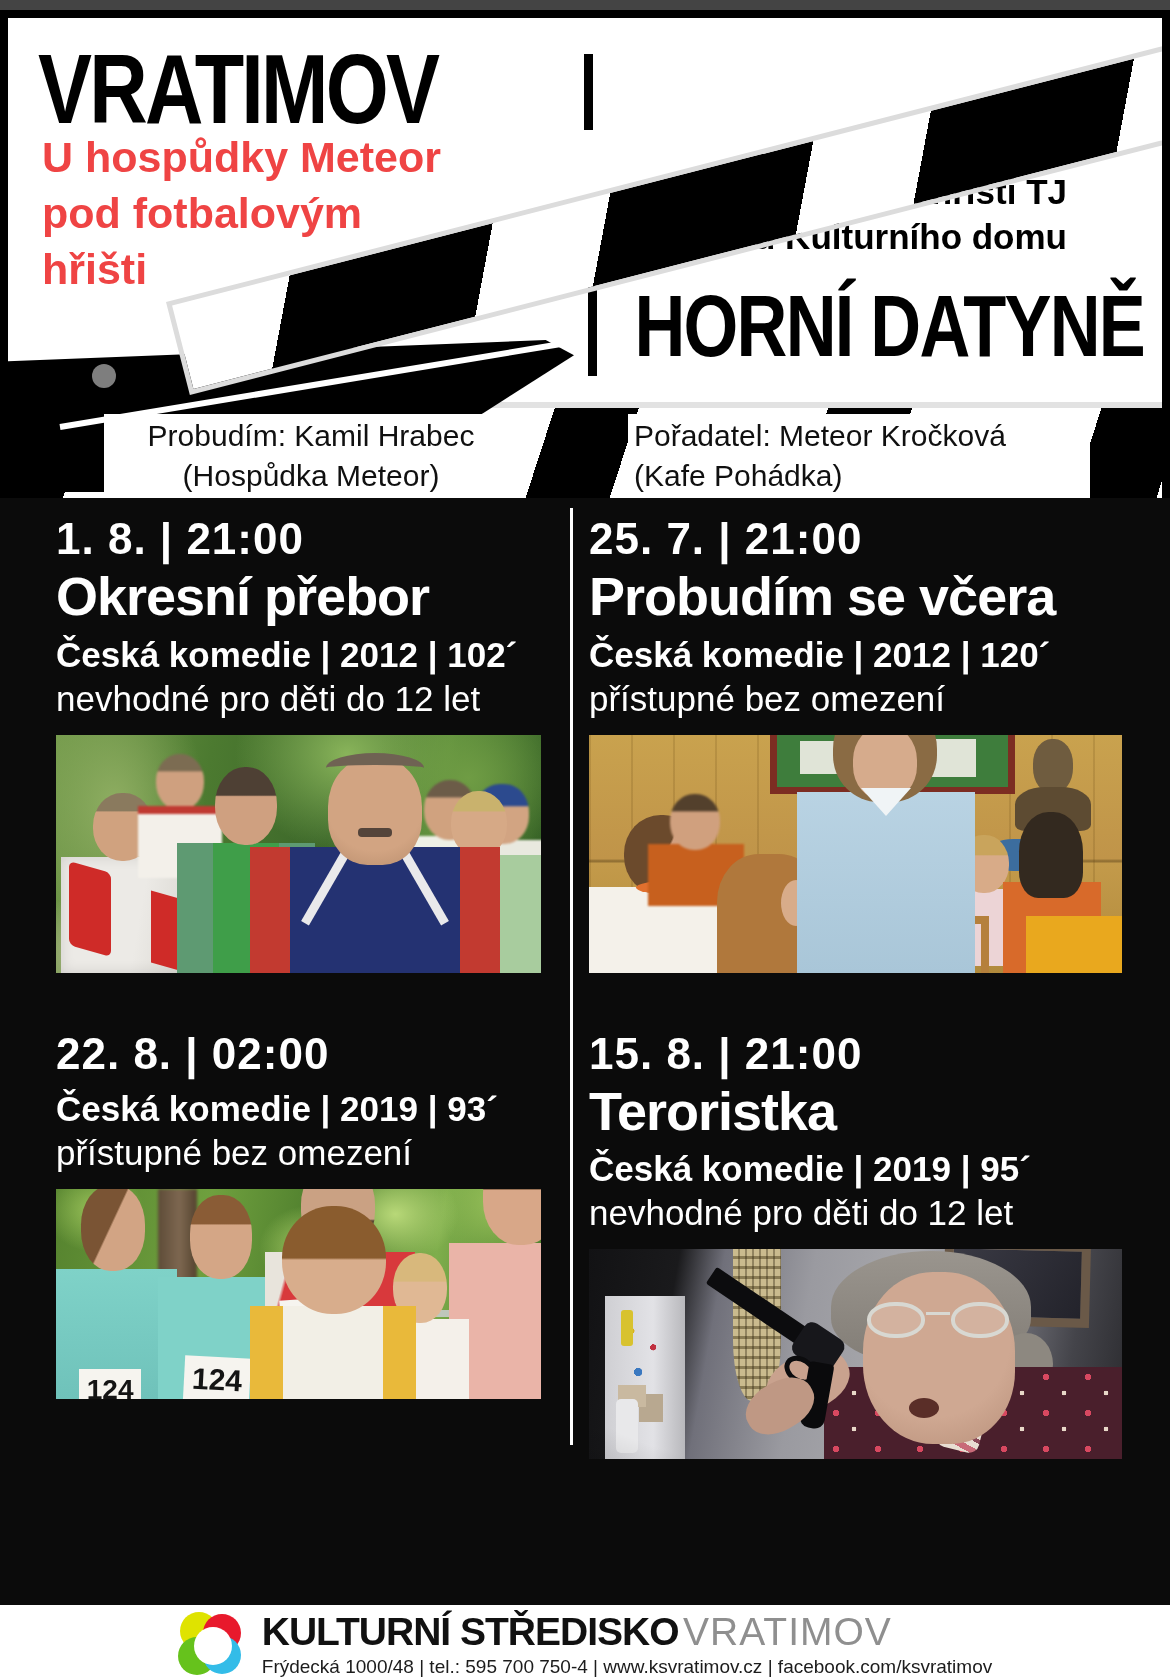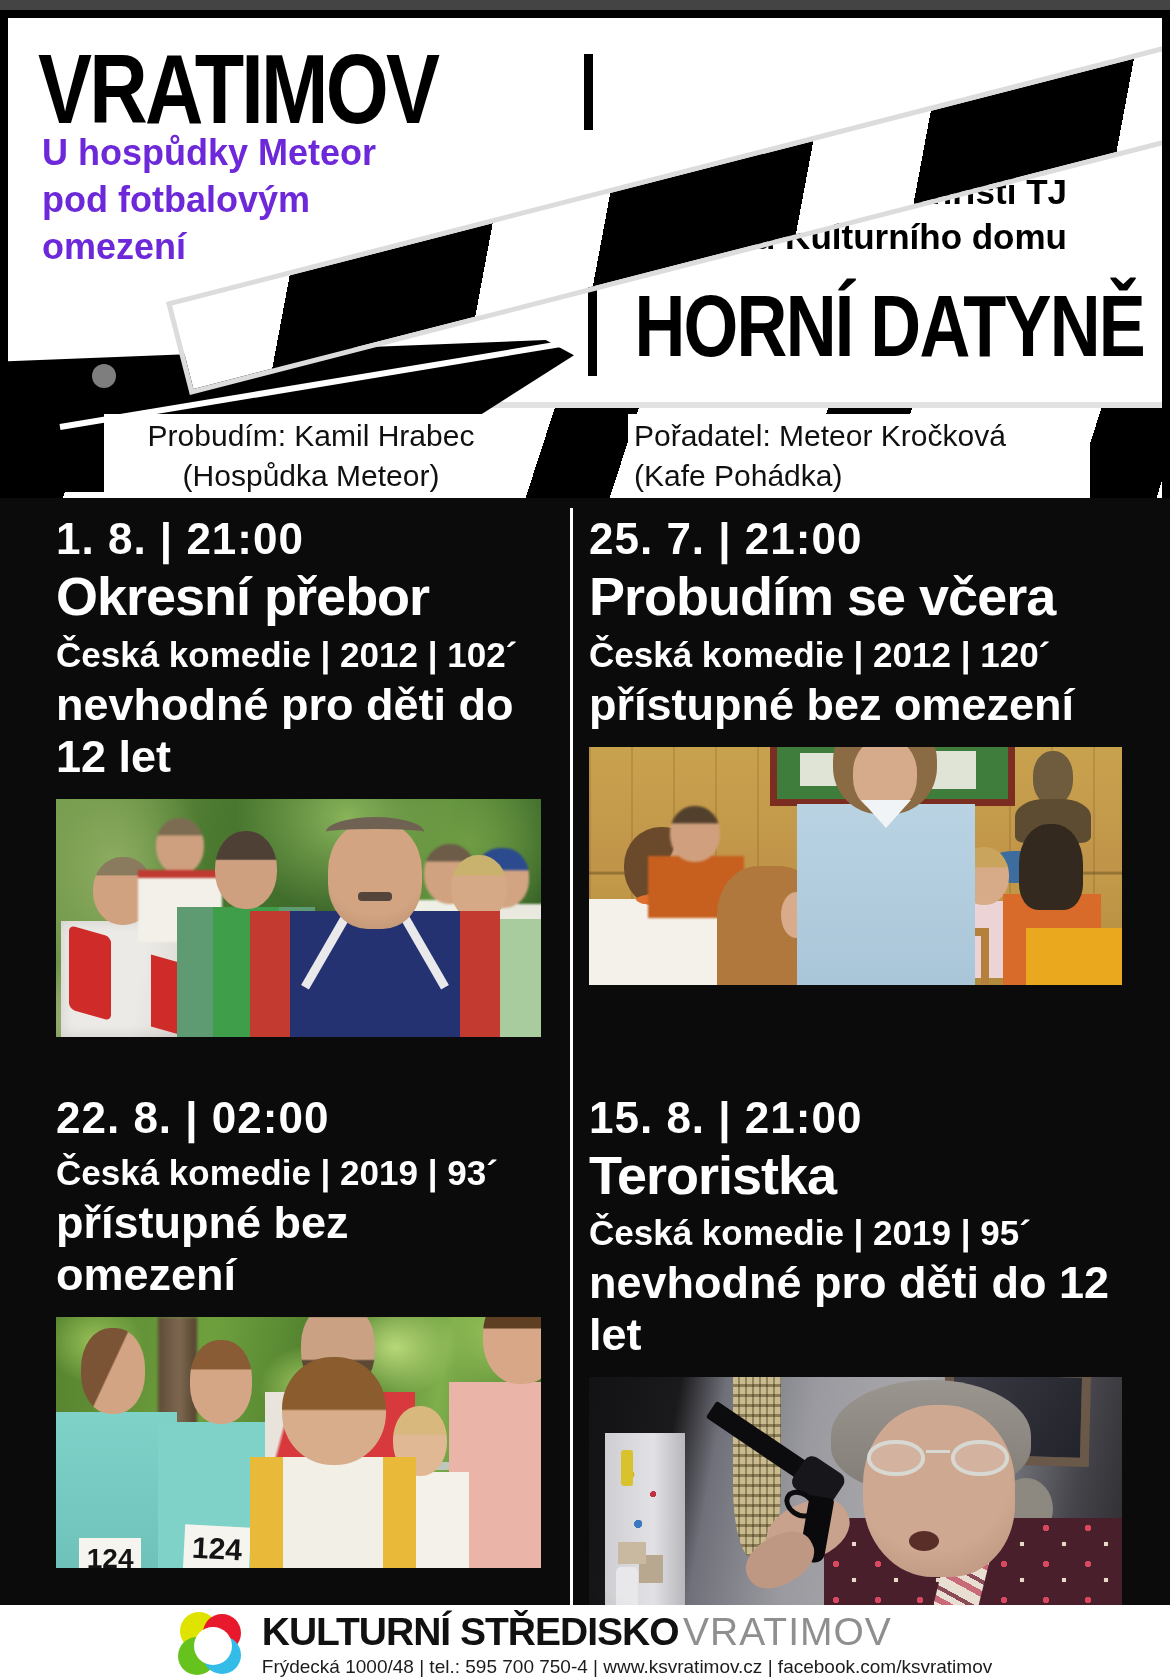--- a/index.html
+++ b/index.html
@@ -4,21 +4,21 @@
 <style>
   html,body{margin:0;padding:0;background:#444;}
   .poster{position:relative;width:1170px;height:1678px;margin:10px auto;background:#0b0b0b;
           font-family:"Liberation Sans",sans-serif;overflow:hidden;}
 
   
   .top{position:relative;height:488px;background:#fff;border-top:8px solid #000;
        border-left:8px solid #000;border-right:8px solid #000;box-sizing:border-box;overflow:hidden;}
   .town-left-name{position:absolute;left:30px;top:14px;font-size:88px;font-weight:900;color:#000;
        letter-spacing:-3px;transform:scale(.92,1.12);transform-origin:left top;white-space:nowrap;}
-  .venue-left{position:absolute;left:34px;top:112px;font-size:36px;font-weight:700;color:#6d28d9;line-height:1.3;}
+  .venue-left{position:absolute;left:34px;top:112px;font-size:43px;font-weight:700;color:#ef4444;line-height:1.3;}
   .venue-right{position:absolute;right:95px;top:152px;text-align:right;font-size:35px;font-weight:700;color:#000;line-height:1.28;}
   .town-right-name{position:absolute;right:18px;top:258px;font-size:80px;font-weight:900;color:#000;
        letter-spacing:-2px;transform:scale(.88,1.1);transform-origin:right top;white-space:nowrap;}
   .tick{position:absolute;width:9px;background:#000;}
   .tick1{left:576px;top:36px;height:76px;}
   .tick2{left:580px;top:268px;height:90px;}
 
   .clap-stripe{position:absolute;left:158px;top:284px;width:1180px;height:86px;
        background:repeating-linear-gradient(115deg,#fff 0 110px,#000 110px 300px);
        border:5px solid #dcdcdc;transform:rotate(-14.4deg);transform-origin:0 0;z-index:3;}
@@ -45,24 +45,24 @@
        font-size:46px;font-weight:900;line-height:1.05;padding:9px 0 12px;letter-spacing:-1px;
        transform:scale(.97,1.04);}
 
   .movies{position:relative;display:grid;grid-template-columns:485px 1fr;column-gap:62px;row-gap:26px;
        padding:8px 48px 0 56px;gap:48px;}
   .col-divider{position:absolute;left:570px;top:10px;bottom:14px;width:3px;background:#fff;}
   .movie{color:#fff;}
   .m-date{font-size:44px;font-weight:800;margin-top:8px;letter-spacing:1px;}
   .m-title{font-size:54px;font-weight:800;margin:4px 0 0;letter-spacing:-1px;line-height:1.05;}
   .m-meta{font-size:35px;font-weight:700;margin-top:10px;}
-  .m-rating{font-size:45px;font-weight:700;margin-top:4px;}
+  .m-rating{font-size:35px;font-weight:400;margin-top:4px;}
   .m-photo{position:relative;margin-top:16px;overflow:hidden;background:#333;}
   .ph-a{height:238px;}
-  .ph-b{height:251px;}
+  .ph-b{height:210px;}
   .fig{position:absolute;}
 
   
   .ph1{background:
     radial-gradient(140px 120px at 85% 18%,#6f9c44 0%,rgba(111,156,68,0) 70%),
     radial-gradient(160px 140px at 60% 8%,#89b45a 0%,rgba(137,180,90,0) 70%),
     radial-gradient(130px 200px at 12% 30%,#8fae62 0%,rgba(143,174,98,0) 70%),
     linear-gradient(100deg,#72994a,#4c7a30 30%,#3c672a 55%,#5e8f3c 75%,#2f5a22);}
   .s1-path{position:absolute;left:-40px;bottom:-50px;width:46%;height:58%;
     background:radial-gradient(closest-side,#d6cfae,rgba(214,207,174,0));}
@@ -254,21 +254,21 @@
     <div class="clap-band"></div>
     <div class="clap-body"></div>
     <div class="clap-stripe"></div>
     <div class="clap-body-line"></div>
     <div class="clap-pin"></div>
 
     <div class="town-left-name">VRATIMOV</div>
     <div class="venue-left">
       <div>U hospůdky Meteor</div>
       <div>pod fotbalovým</div>
-      <div>omezení</div>
+      <div>hřišti</div>
     </div>
 
     <div class="tick tick1"></div>
     <div class="tick tick2"></div>
 
     <div class="venue-right">
       <div>Na hřišti TJ</div>
       <div>u Kulturního domu</div>
     </div>
     <div class="town-right-name">HORNÍ DATYNĚ</div>

